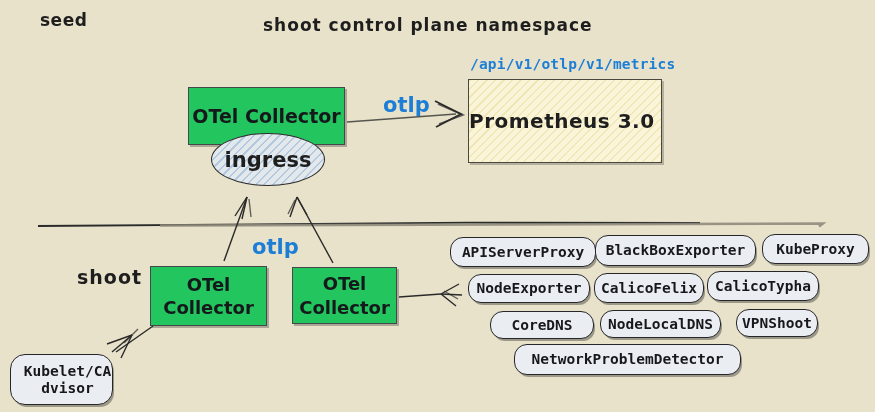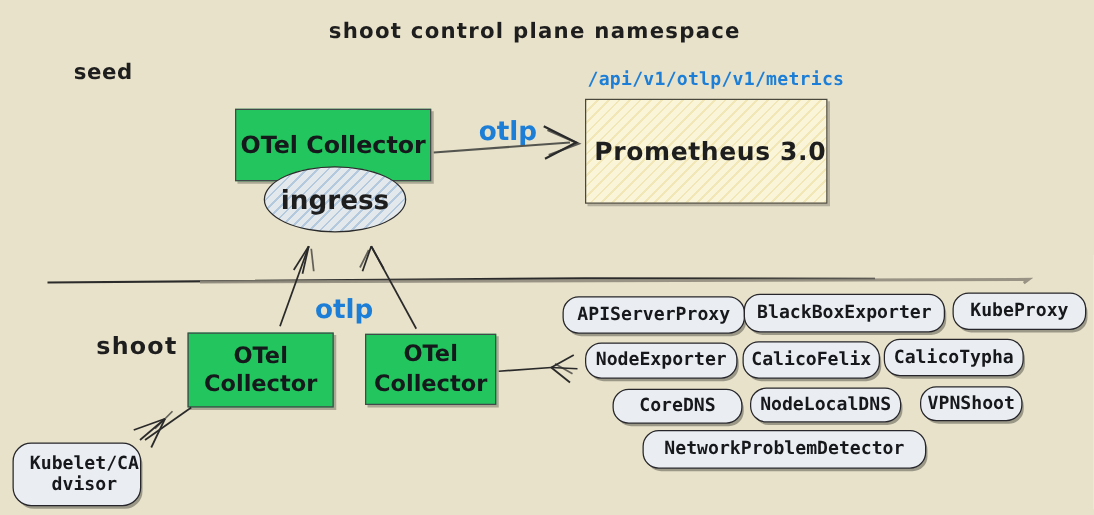--- a/index.html
+++ b/index.html
@@ -43,34 +43,34 @@
   }
 
   .prometheus-box{
     box-sizing:border-box;
     left:468px;top:79px;width:194px;height:84px;
     border:1.6px solid #4a473d;
     background:repeating-linear-gradient(135deg,
       rgba(226,203,118,.35) 0px, rgba(226,203,118,.35) 1.5px,
       rgba(250,245,216,.9) 1.5px, rgba(250,245,216,.9) 6px),#faf5d8;
     box-shadow:2px 2px 0 rgba(120,118,104,.45);
-    display:flex;align-items:center;justify-content:flex-end;
+    display:flex;align-items:center;justify-content:flex-start;
     font-size:20px;font-weight:700;letter-spacing:.5px;z-index:1;
   }
 
   .endpoint-label{
     left:470px;top:56px;width:195px;text-align:center;
     color:#1c7ed6;font-weight:700;font-size:14.5px;letter-spacing:.2px;z-index:2;
   }
   .otlp-label{color:#1c7ed6;font-weight:700;font-size:21px;z-index:3;}
   .otlp-top{left:383px;top:93px;}
   .otlp-bottom{left:252px;top:235px;}
 
   .shoot-node-label{left:77px;top:231px;font-size:19px;font-weight:700;letter-spacing:1px;margin-top:35px;}
-  .seed-label{left:59px;top:10px;margin-top:38px;}
+  .seed-label{left:40px;top:10px;}
   .namespace-label{left:263px;top:15px;letter-spacing:1px;}
 
   .pill{
     box-sizing:border-box;
     display:flex;align-items:center;justify-content:center;text-align:center;
     background:#eaeef3;
     border:1.6px solid #26262b;
     border-radius:13px;
     box-shadow:2px 3px 0 -1px rgba(105,104,92,.6);
     font-family:"DejaVu Sans Mono", monospace;

